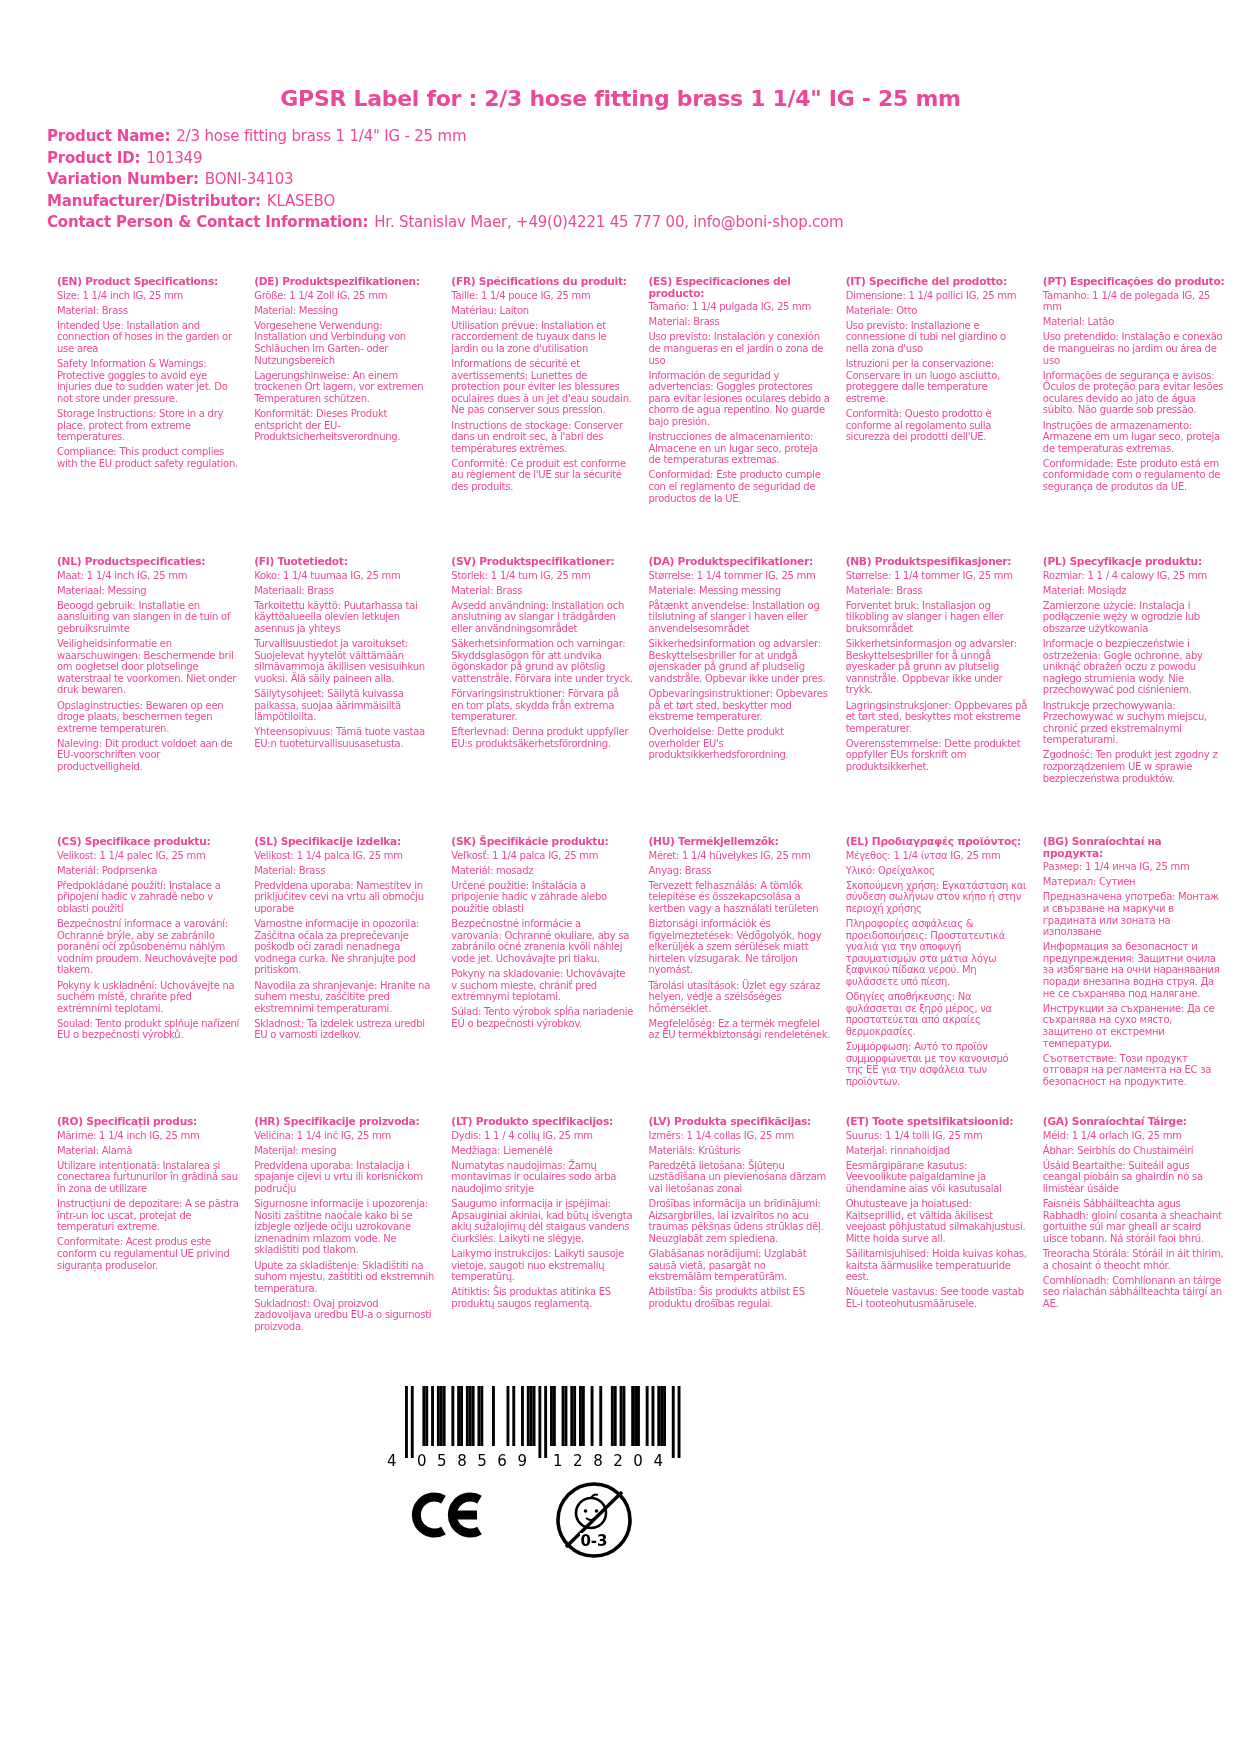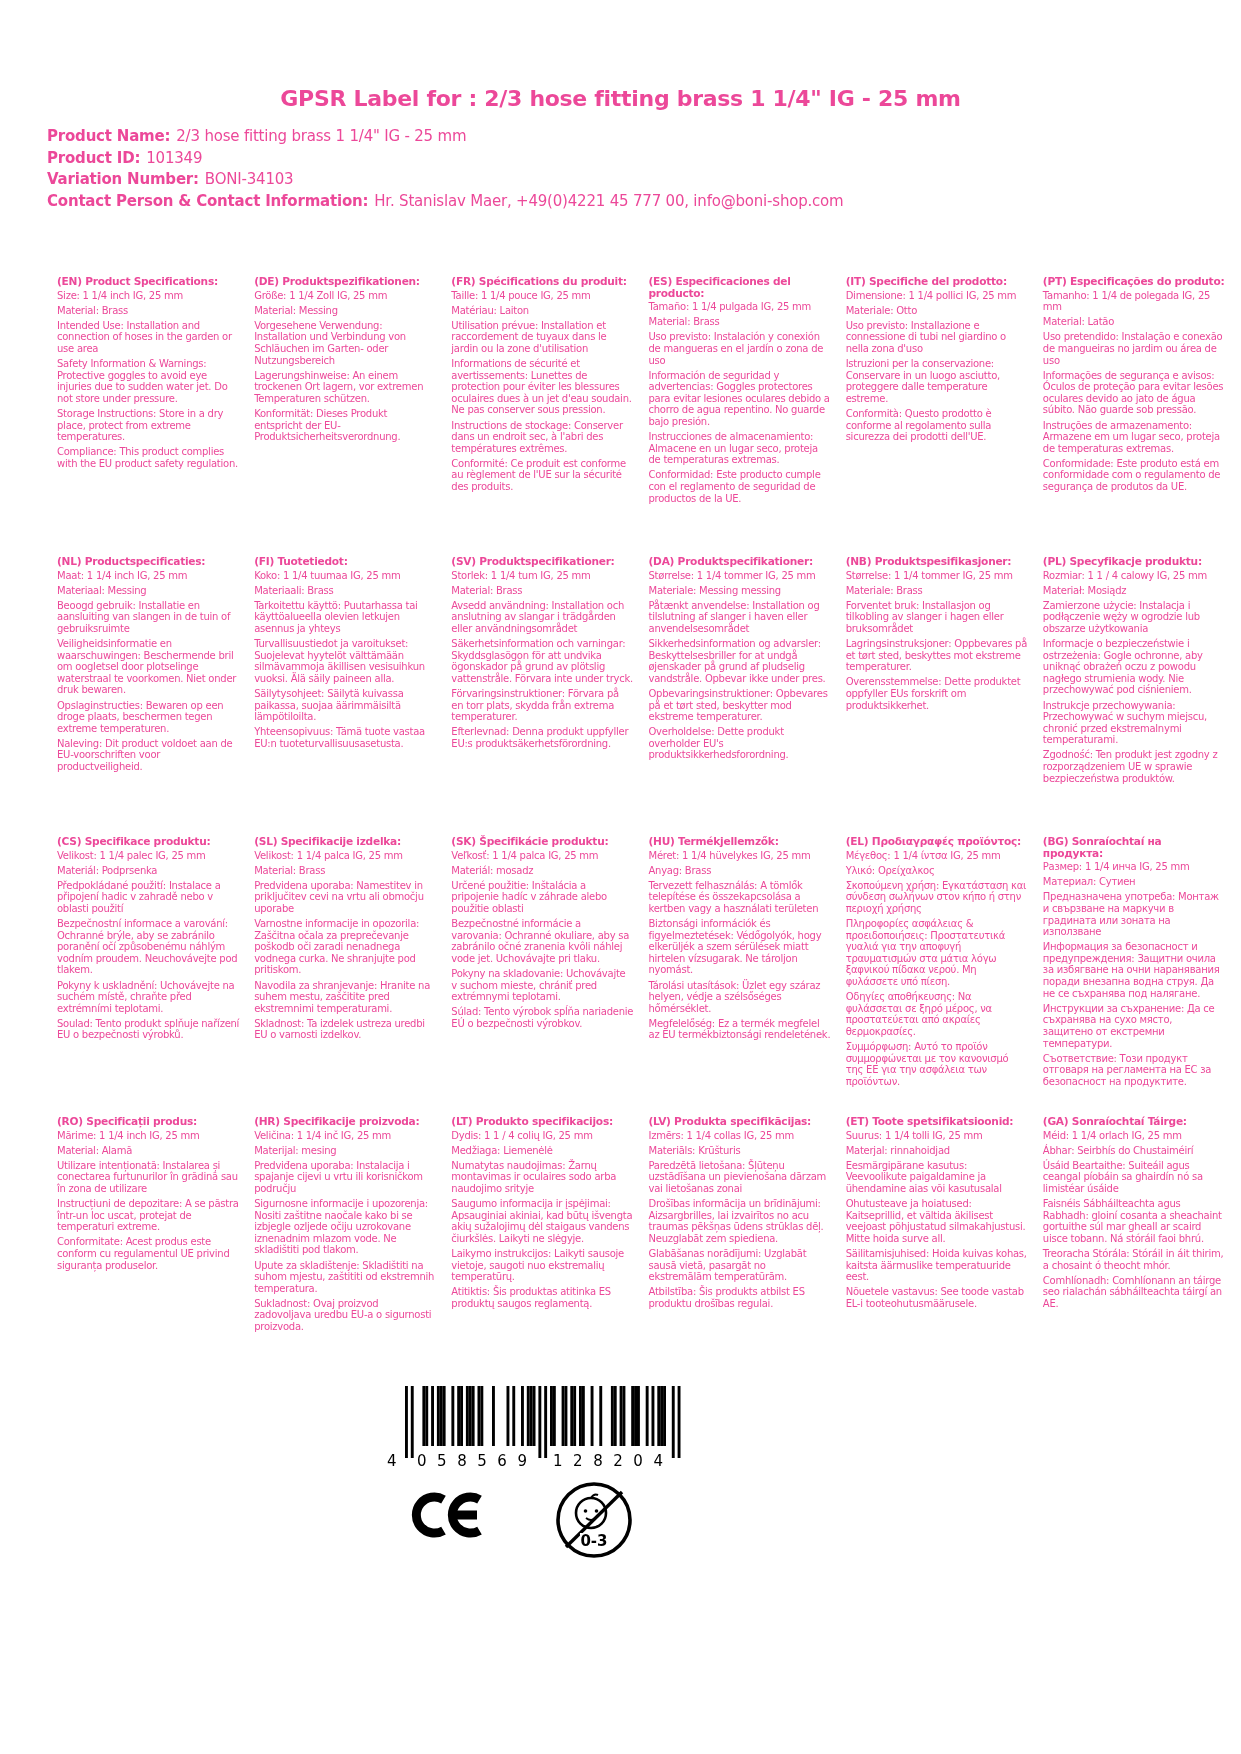--- a/index.html
+++ b/index.html
@@ -21,20 +21,21 @@
 </style>
 </head>
 <body>
 
 <div class="page">
   <div class="title">GPSR Label for : 2/3 hose fitting brass 1 1/4" IG - 25 mm</div>
   <div class="info">
       <div class="info-row"><span class="lbl">Product Name:</span><span>2/3 hose fitting brass 1 1/4" IG - 25 mm</span></div>
       <div class="info-row"><span class="lbl">Product ID:</span><span>101349</span></div>
       <div class="info-row"><span class="lbl">Variation Number:</span><span>BONI-34103</span></div>
+      <div class="info-row"><span class="lbl">Manufacturer/Distributor:</span><span>KLASEBO</span></div>
       <div class="info-row"><span class="lbl">Contact Person &amp; Contact Information:</span><span>Hr. Stanislav Maer, +49(0)4221 45 777 00, info@boni-shop.com</span></div>
     </div>
   <div class="grid">
       <div class="block">
         <div class="bh">(EN) Product Specifications:</div>
         <p>Size: 1 1/4 inch IG, 25 mm</p>
         <p>Material: Brass</p>
         <p>Intended Use: Installation and connection of hoses in the garden or use area</p>
         <p>Safety Information &amp; Warnings: Protective goggles to avoid eye injuries due to sudden water jet. Do not store under pressure.</p>
         <p>Storage Instructions: Store in a dry place, protect from extreme temperatures.</p>
@@ -117,20 +118,21 @@
         <p>Påtænkt anvendelse: Installation og tilslutning af slanger i haven eller anvendelsesområdet</p>
         <p>Sikkerhedsinformation og advarsler: Beskyttelsesbriller for at undgå øjenskader på grund af pludselig vandstråle. Opbevar ikke under pres.</p>
         <p>Opbevaringsinstruktioner: Opbevares på et tørt sted, beskytter mod ekstreme temperaturer.</p>
         <p>Overholdelse: Dette produkt overholder EU's produktsikkerhedsforordning.</p>
       </div>
       <div class="block">
         <div class="bh">(NB) Produktspesifikasjoner:</div>
         <p>Størrelse: 1 1/4 tommer IG, 25 mm</p>
         <p>Materiale: Brass</p>
         <p>Forventet bruk: Installasjon og tilkobling av slanger i hagen eller bruksområdet</p>
+        <p>Sikkerhetsinformasjon og advarsler: Beskyttelsesbriller for å unngå øyeskader på grunn av plutselig vannstråle. Oppbevar ikke under trykk.</p>
         <p>Lagringsinstruksjoner: Oppbevares på et tørt sted, beskyttes mot ekstreme temperaturer.</p>
         <p>Overensstemmelse: Dette produktet oppfyller EUs forskrift om produktsikkerhet.</p>
       </div>
       <div class="block">
         <div class="bh">(PL) Specyfikacje produktu:</div>
         <p>Rozmiar: 1 1 / 4 calowy IG, 25 mm</p>
         <p>Materiał: Mosiądz</p>
         <p>Zamierzone użycie: Instalacja i podłączenie węży w ogrodzie lub obszarze użytkowania</p>
         <p>Informacje o bezpieczeństwie i ostrzeżenia: Gogle ochronne, aby uniknąć obrażeń oczu z powodu nagłego strumienia wody. Nie przechowywać pod ciśnieniem.</p>
         <p>Instrukcje przechowywania: Przechowywać w suchym miejscu, chronić przed ekstremalnymi temperaturami.</p>

